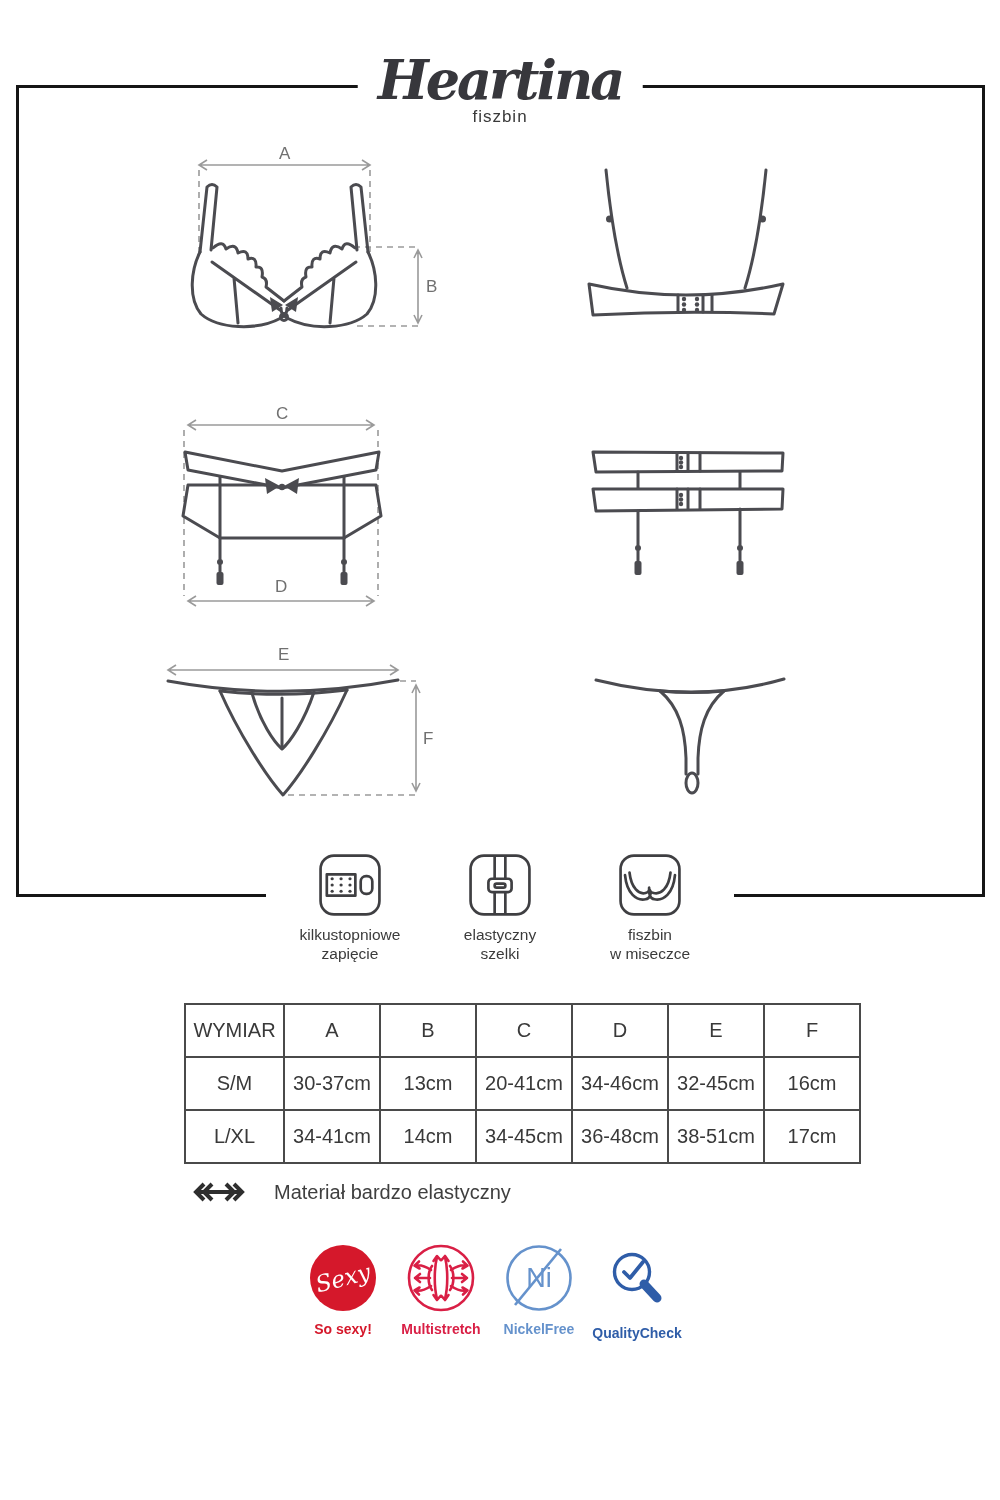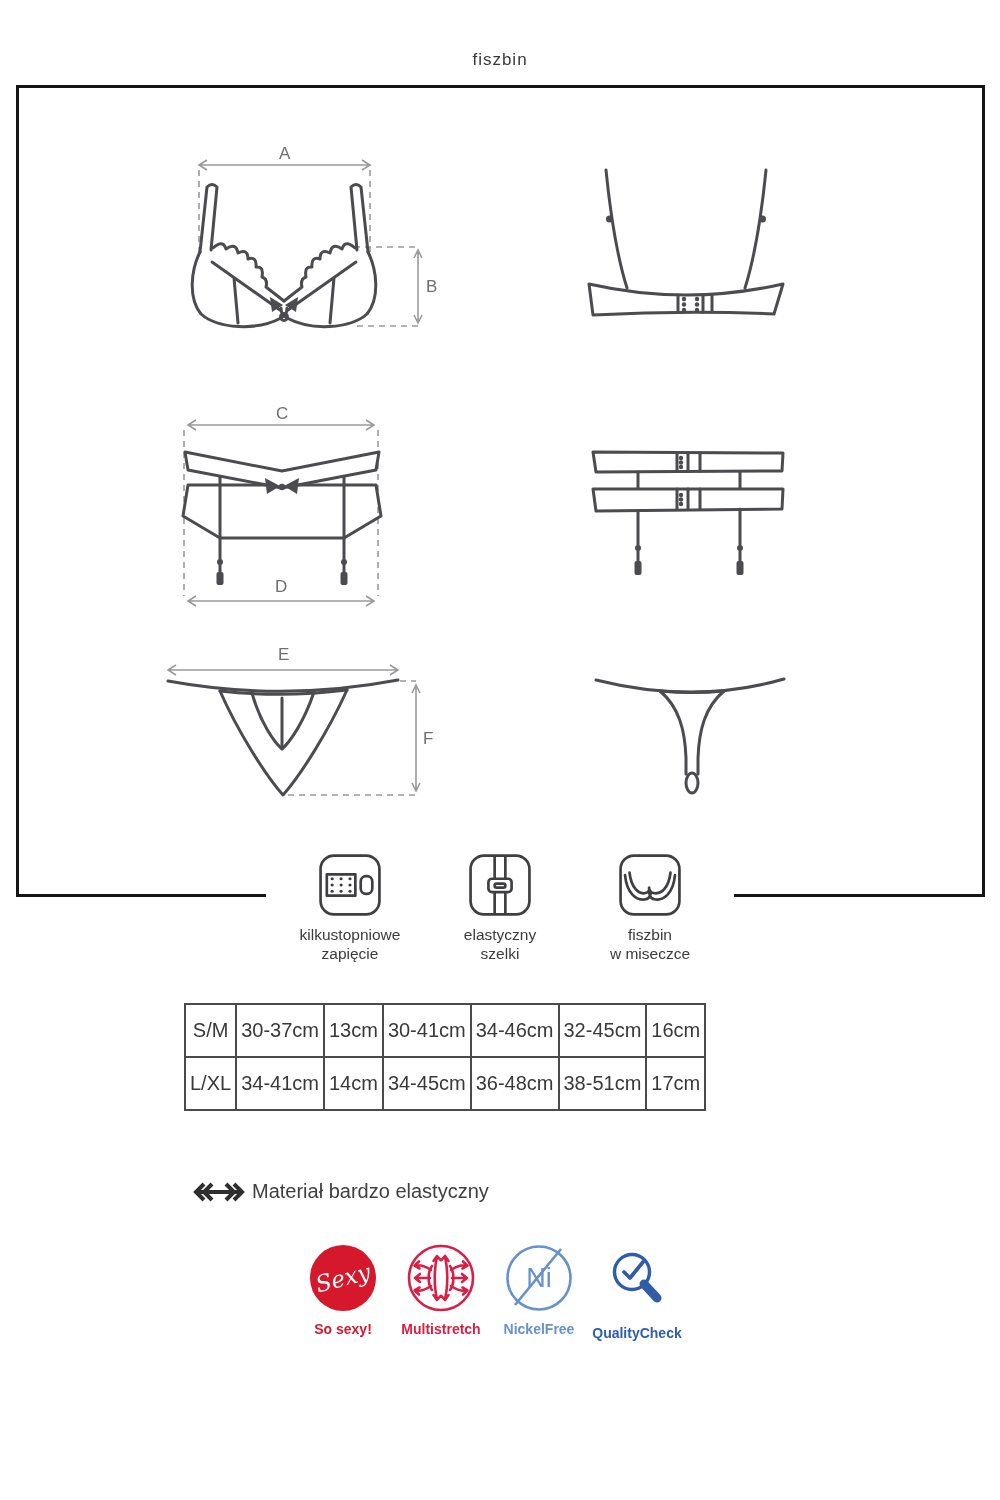--- a/index.html
+++ b/index.html
@@ -28,21 +28,21 @@
   .feature svg{display:block;margin:0 auto;}
   .feature-label{font-weight:400;font-size:15.5px;line-height:1.25;color:#3b3b3b;margin-top:7px;}
   .ficon{stroke:#3f3f42;stroke-width:3;fill:none;stroke-linecap:round;stroke-linejoin:round;}
   .ficon-dot{fill:#3f3f42;stroke:none;}
   
   .size-table{position:absolute;left:184px;top:1003px;border-collapse:collapse;}
   .size-table td{border:2px solid #4a4a4a;height:51px;text-align:center;vertical-align:middle;
                  font-size:20px;color:#393939;padding:0 4px;}
   .col-wymiar{width:89px;} .col-dim{width:86px;}
   
-  .material{position:absolute;left:186px;top:1180px;display:flex;align-items:flex-start;gap:0;}
+  .material{position:absolute;left:186px;top:1180px;display:flex;align-items:center;gap:22px;}
   .material-text{font-size:20px;color:#3f3f3f;}
   .stretch-icon{stroke:#2e2e2e;stroke-width:4;fill:none;stroke-linejoin:miter;}
   
   .badges{position:absolute;left:294px;top:1243px;display:flex;}
   .badge{width:98px;text-align:center;}
   .badge svg{display:block;margin:0 auto;}
   .badge-label{font-weight:700;font-size:14px;margin-top:8px;}
   .lbl-sexy{color:#d5182b;} .lbl-multi{color:#d91f45;}
   .lbl-nickel{color:#6592cc;} .lbl-quality{color:#2f5da8;margin-top:12px;}
   .stroke-multi{stroke:#d91f45;fill:none;stroke-width:2.6;stroke-linecap:round;stroke-linejoin:round;}
@@ -50,20 +50,21 @@
   .stroke-quality{stroke:#2f5da8;fill:none;}
 </style>
 </head>
 <body>
 
 <div class="canvas">
 
   <div class="frame"></div>
 
   <div class="logo">
+    <div class="logo-script">Heartina</div>
     <div class="logo-sub">fiszbin</div>
   </div>
 
   <div class="diagram" style="left:150px;top:140px;">
     <svg width="320" height="215" viewBox="0 0 320 215">
       <text class="dimtext" x="129" y="19">A</text>
       <path class="dim" d="M49,25 H220 M57,20 L49,25 L57,30 M212,20 L220,25 L212,30"></path>
       <path class="dimdash" d="M49,30 V112 M220,30 V112 M204,107 H268 M207,186 H268"></path>
       <path class="dim" d="M268,110 V183 M264,118 L268,110 L272,118 M264,175 L268,183 L272,175"></path>
       <text class="dimtext" x="276" y="152">B</text>
@@ -205,25 +206,34 @@
       </svg>
       <div class="feature-label">
         <div>fiszbin</div>
         <div>w miseczce</div>
       </div>
     </div>
   </div>
 
   <table class="size-table">
     <tbody>
+        <tr>
+      <td class="col-wymiar">WYMIAR</td>
+      <td class="col-dim">A</td>
+      <td class="col-dim">B</td>
+      <td class="col-dim">C</td>
+      <td class="col-dim">D</td>
+      <td class="col-dim">E</td>
+      <td class="col-dim">F</td>
+    </tr>
     <tr>
       <td>S/M</td>
       <td>30-37cm</td>
       <td>13cm</td>
-      <td>30-41cm</td>
+      <td>20-41cm</td>
       <td>34-46cm</td>
       <td>32-45cm</td>
       <td>16cm</td>
     </tr>
     <tr>
       <td>L/XL</td>
       <td>34-41cm</td>
       <td>14cm</td>
       <td>34-45cm</td>
       <td>36-48cm</td>

